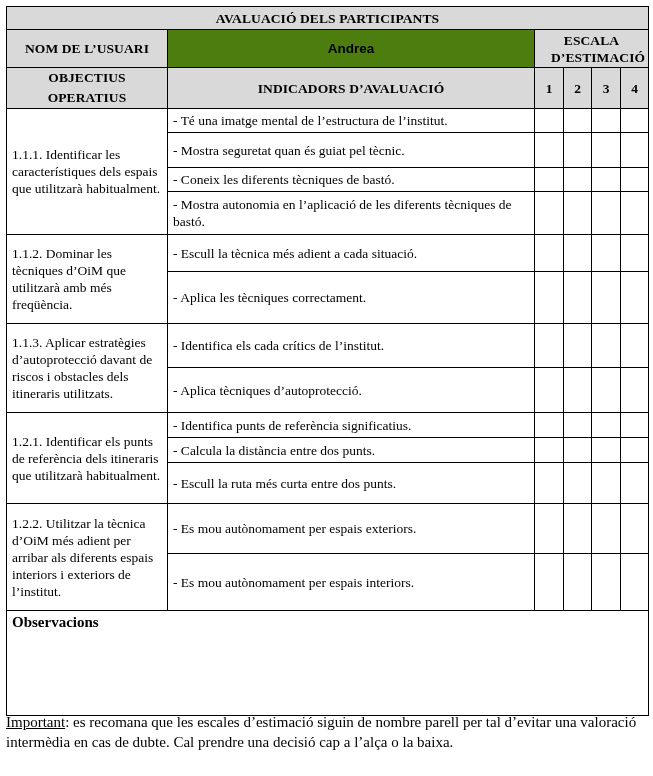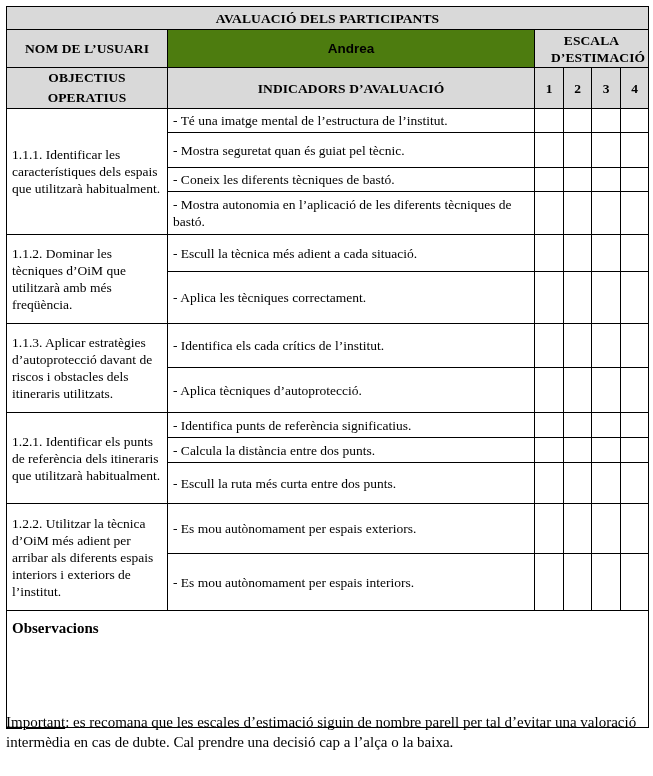--- a/index.html
+++ b/index.html
@@ -14,21 +14,21 @@
   .title-cell { height:22px; font-size:12px; }
   .user-cell { height:37px; }
   .user-name { font-family:"Liberation Sans", "DejaVu Sans", sans-serif; font-weight:bold;
                font-size:14px; text-align:center; background:#4d7c0f; }
   .escala { font-size:12.5px; line-height:16px; padding:0 16px !important; }
   .head2 { height:37px; }
   .num { font-weight:bold; text-align:center; font-size:12px; padding:0 !important; }
   .obj { font-size:13.5px; line-height:17px; padding:0 5px 0 5px; }
   .ind { font-size:13.5px; line-height:17px; }
   .score { padding:0 !important; }
-  .obs-cell { height:98px; vertical-align:top !important; padding:9px 5px !important; }
+  .obs-cell { height:98px; vertical-align:top !important; padding:3px 5px !important; }
   .obs-label { font-weight:bold; font-size:15px; }
   .footnotes { position:absolute; left:6px; top:713px; width:645px;
                font-size:15px; line-height:19.5px; }
   .footnotes p { margin:0; }
   .u { text-decoration:underline; }
 </style>
 </head>
 <body>
 
 <table class="eval">

